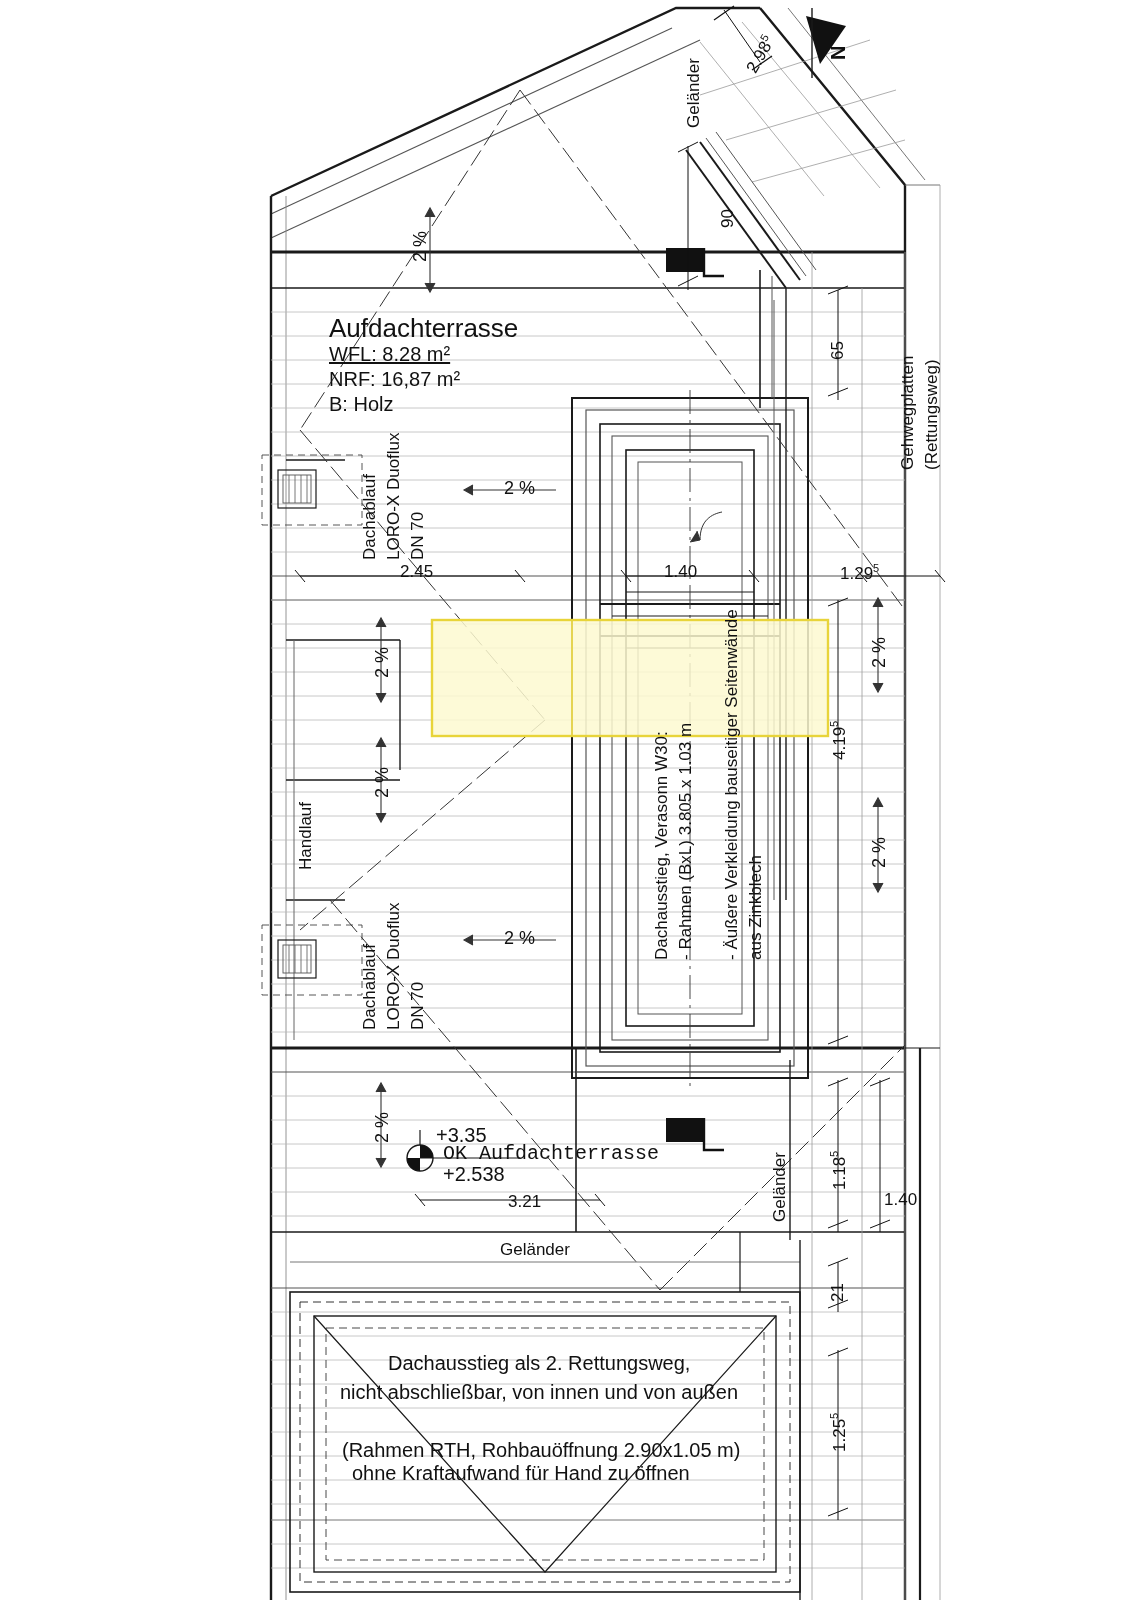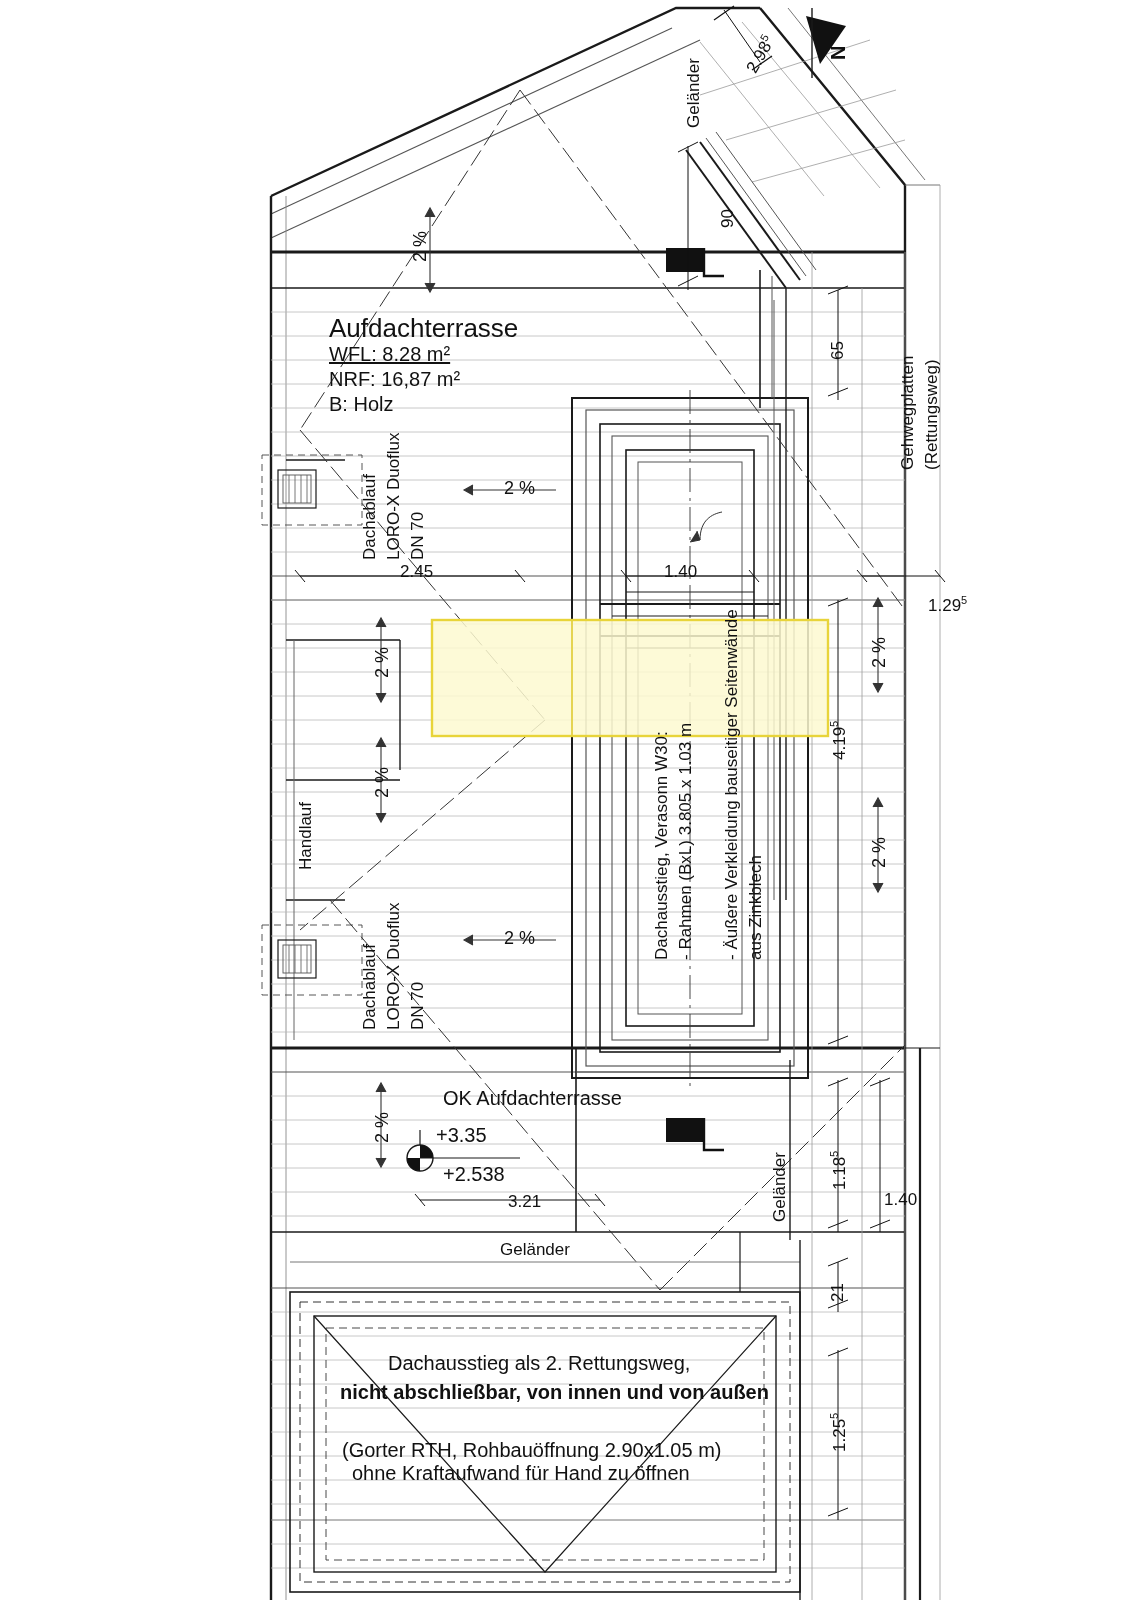--- a/index.html
+++ b/index.html
@@ -313,47 +313,47 @@
 
   <div class="lbl t17 vert" style="left:360px;top:1030px;transform:rotate(-90deg);">Dachablauf</div>
   <div class="lbl t17 vert" style="left:384px;top:1030px;transform:rotate(-90deg);">LORO-X Duoflux</div>
   <div class="lbl t17 vert" style="left:408px;top:1030px;transform:rotate(-90deg);">DN 70</div>
 
   <div class="lbl t17 vert" style="left:652px;top:960px;transform:rotate(-90deg);">Dachausstieg, Verasonn W30:</div>
   <div class="lbl t17 vert" style="left:676px;top:960px;transform:rotate(-90deg);">- Rahmen (BxL) 3.805 x 1.03 m</div>
   <div class="lbl t17 vert" style="left:722px;top:960px;transform:rotate(-90deg);">- Äußere Verkleidung bauseitiger Seitenwände</div>
   <div class="lbl t17 vert" style="left:746px;top:960px;transform:rotate(-90deg);">aus Zinkblech</div>
 
-  <div class="lbl t20" style="left:443px;top:1087px;">OK Aufdachterrasse</div>
+  <div class="lbl t20" style="left:443px;top:1142px;font-family:Liberation Mono, monospace;">OK Aufdachterrasse</div>
   <div class="lbl t20" style="left:436px;top:1124px;">+3.35</div>
   <div class="lbl t20" style="left:443px;top:1163px;">+2.538</div>
 
   <div class="lbl t20" style="left:388px;top:1352px;">Dachausstieg als 2. Rettungsweg,</div>
-  <div class="lbl t20" style="left:340px;top:1381px;font-weight:bold;">nicht abschließbar, von innen und von außen</div>
+  <div class="lbl t20" style="left:340px;top:1381px;">nicht abschließbar, von innen und von außen</div>
   <div class="lbl t20" style="left:352px;top:1462px;">ohne Kraftaufwand für Hand zu öffnen</div>
-  <div class="lbl t20" style="left:342px;top:1439px;">(Gorter RTH, Rohbauöffnung 2.90x1.05 m)</div>
+  <div class="lbl t20" style="left:342px;top:1439px;">(Rahmen RTH, Rohbauöffnung 2.90x1.05 m)</div>
 
   <div class="lbl t20 vert" style="left:827px;top:60px;transform:rotate(-90deg);font-weight:bold;">N</div>
 
   <div class="lbl t18 vert" style="left:410px;top:262px;transform:rotate(-90deg);">2 %</div>
   <div class="lbl t18" style="left:504px;top:478px;">2 %</div>
   <div class="lbl t18 vert" style="left:372px;top:678px;transform:rotate(-90deg);">2 %</div>
   <div class="lbl t18 vert" style="left:372px;top:798px;transform:rotate(-90deg);">2 %</div>
   <div class="lbl t18" style="left:504px;top:928px;">2 %</div>
   <div class="lbl t18 vert" style="left:372px;top:1143px;transform:rotate(-90deg);">2 %</div>
   <div class="lbl t18 vert" style="left:869px;top:668px;transform:rotate(-90deg);">2 %</div>
   <div class="lbl t18 vert" style="left:869px;top:868px;transform:rotate(-90deg);">2 %</div>
 
   <div class="lbl t17 vert" style="left:741px;top:66px;transform:rotate(-60deg);"><span>2.98</span><sup style="font-size:11px">5</sup></div>
   <div class="lbl t17 vert" style="left:718px;top:228px;transform:rotate(-90deg);">90</div>
   <div class="lbl t17 vert" style="left:828px;top:360px;transform:rotate(-90deg);">65</div>
 
   <div class="lbl t17" style="left:400px;top:562px;">2.45</div>
   <div class="lbl t17" style="left:664px;top:562px;">1.40</div>
-  <div class="lbl t17" style="left:928px;top:562px;margin-top:32px;"><span>1.29</span><sup style="font-size:11px">5</sup></div>
+  <div class="lbl t17" style="left:840px;top:562px;"><span>1.29</span><sup style="font-size:11px">5</sup></div>
 
   <div class="lbl t17 vert" style="left:828px;top:760px;transform:rotate(-90deg);"><span>4.19</span><sup style="font-size:11px">5</sup></div>
 
   <div class="lbl t17" style="left:508px;top:1192px;">3.21</div>
   <div class="lbl t17 vert" style="left:828px;top:1190px;transform:rotate(-90deg);"><span>1.18</span><sup style="font-size:11px">5</sup></div>
   <div class="lbl t17" style="left:884px;top:1190px;">1.40</div>
   <div class="lbl t17 vert" style="left:828px;top:1302px;transform:rotate(-90deg);">21</div>
   <div class="lbl t17 vert" style="left:828px;top:1452px;transform:rotate(-90deg);"><span>1.25</span><sup style="font-size:11px">5</sup></div>
 
 </div>

